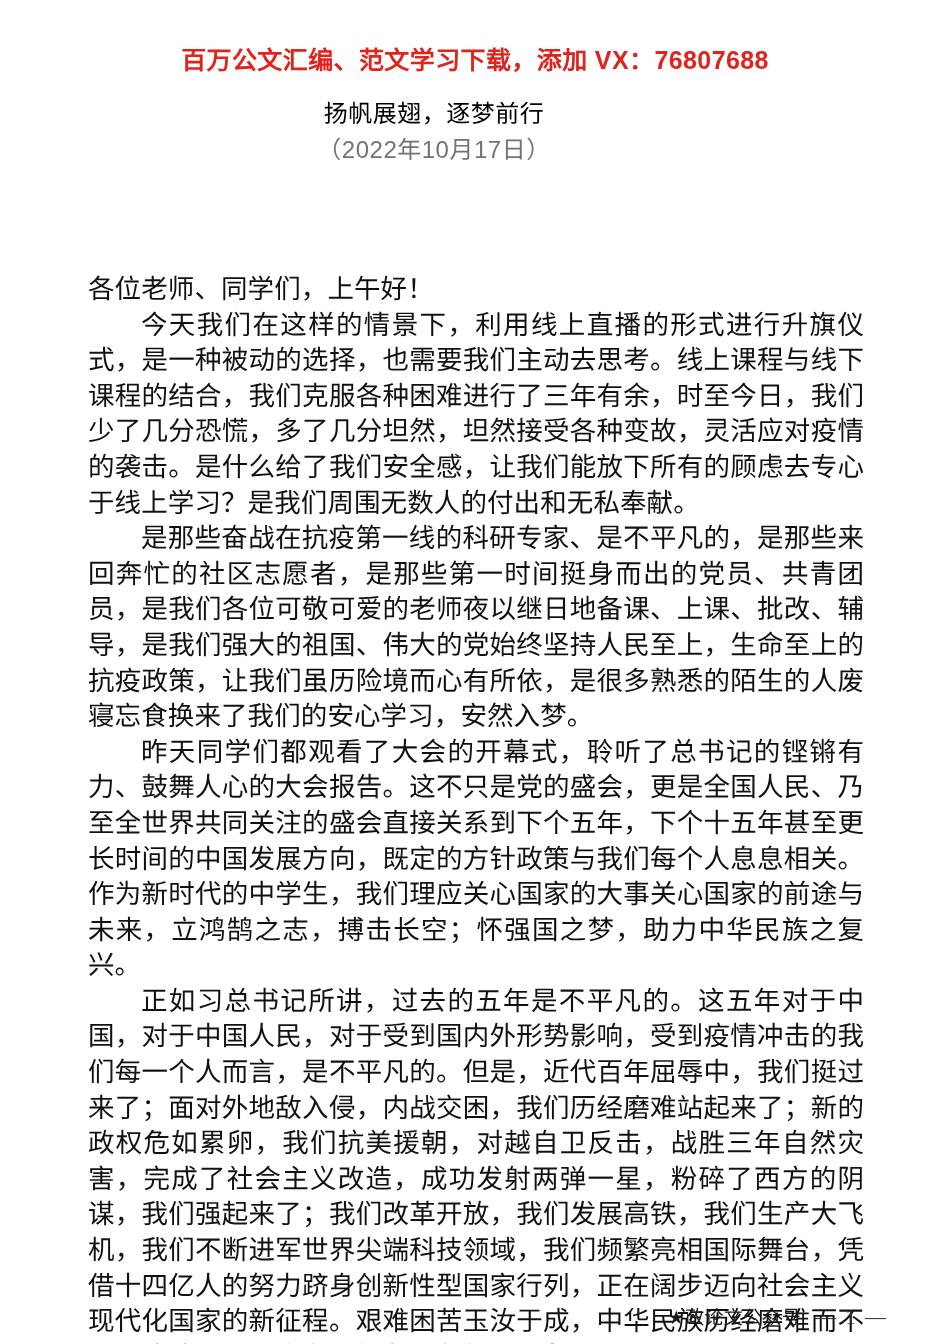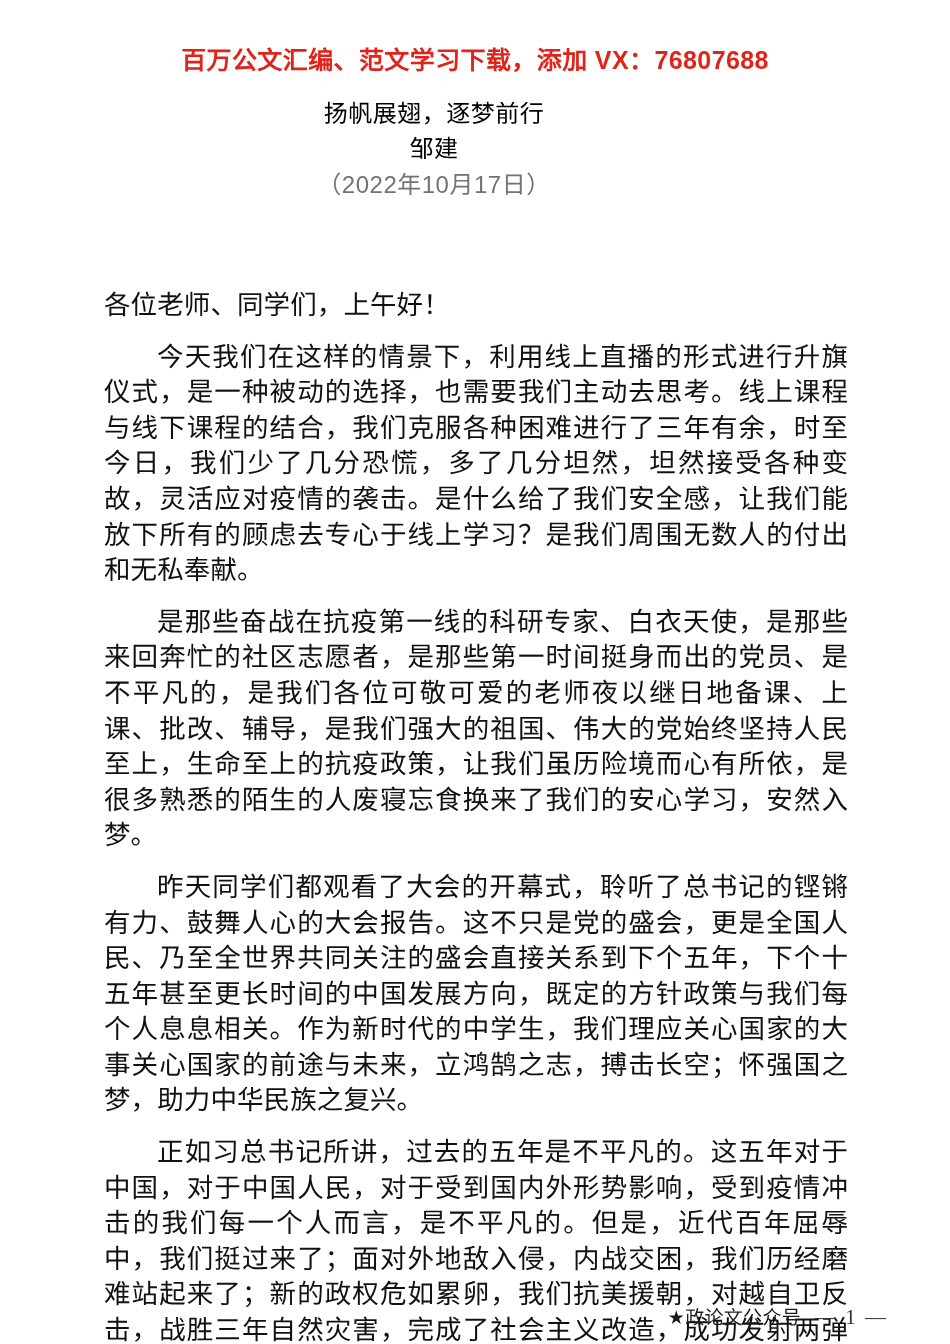--- a/index.html
+++ b/index.html
@@ -68,21 +68,21 @@
   .body-text {
     position: absolute;
     top: 272px;
     left: 88px;
     width: 776px;
   }
   .para {
     font-size: 26.5px;
     line-height: 35.6px;
     color: #111111;
-    margin: 16px;
+    margin: 0;
     text-align: justify;
     text-justify: inter-character;
     letter-spacing: 0.1px;
     word-break: break-all;
   }
   .para.indent {
     text-indent: 2em;
   }
   .para.last-clipped {
     
@@ -120,28 +120,27 @@
 </style>
 </head>
 <body>
 
 <div class="page">
 
   <div class="promo-header">百万公文汇编、范文学习下载，添加 VX：76807688</div>
 
   <div class="title-block">
     <div class="doc-title-line">扬帆展翅，逐梦前行</div>
-    <div class="doc-author">邹建</div>
     <div class="doc-date">（2022年10月17日）</div>
   </div>
 
   <div class="body-text">
     <p class="para">各位老师、同学们，上午好！</p>
     <p class="para indent">今天我们在这样的情景下，利用线上直播的形式进行升旗仪式，是一种被动的选择，也需要我们主动去思考。线上课程与线下课程的结合，我们克服各种困难进行了三年有余，时至今日，我们少了几分恐慌，多了几分坦然，坦然接受各种变故，灵活应对疫情的袭击。是什么给了我们安全感，让我们能放下所有的顾虑去专心于线上学习？是我们周围无数人的付出和无私奉献。</p>
-    <p class="para indent">是那些奋战在抗疫第一线的科研专家、白衣天使，是那些来回奔忙的社区志愿者，是那些第一时间挺身而出的党员、是不平凡的，是我们各位可敬可爱的老师夜以继日地备课、上课、批改、辅导，是我们强大的祖国、伟大的党始终坚持人民至上，生命至上的抗疫政策，让我们虽历险境而心有所依，是很多熟悉的陌生的人废寝忘食换来了我们的安心学习，安然入梦。</p>
+    <p class="para indent">是那些奋战在抗疫第一线的科研专家、是不平凡的，是那些来回奔忙的社区志愿者，是那些第一时间挺身而出的党员、共青团员，是我们各位可敬可爱的老师夜以继日地备课、上课、批改、辅导，是我们强大的祖国、伟大的党始终坚持人民至上，生命至上的抗疫政策，让我们虽历险境而心有所依，是很多熟悉的陌生的人废寝忘食换来了我们的安心学习，安然入梦。</p>
     <p class="para indent">昨天同学们都观看了大会的开幕式，聆听了总书记的铿锵有力、鼓舞人心的大会报告。这不只是党的盛会，更是全国人民、乃至全世界共同关注的盛会直接关系到下个五年，下个十五年甚至更长时间的中国发展方向，既定的方针政策与我们每个人息息相关。作为新时代的中学生，我们理应关心国家的大事关心国家的前途与未来，立鸿鹄之志，搏击长空；怀强国之梦，助力中华民族之复兴。</p>
     <p class="para indent last-clipped">正如习总书记所讲，过去的五年是不平凡的。这五年对于中国，对于中国人民，对于受到国内外形势影响，受到疫情冲击的我们每一个人而言，是不平凡的。但是，近代百年屈辱中，我们挺过来了；面对外地敌入侵，内战交困，我们历经磨难站起来了；新的政权危如累卵，我们抗美援朝，对越自卫反击，战胜三年自然灾害，完成了社会主义改造，成功发射两弹一星，粉碎了西方的阴谋，我们强起来了；我们改革开放，我们发展高铁，我们生产大飞机，我们不断进军世界尖端科技领域，我们频繁亮相国际舞台，凭借十四亿人的努力跻身创新性型国家行列，正在阔步迈向社会主义现代化国家的新征程。艰难困苦玉汝于成，中华民族历经磨难而不颓，冰消雪融再逢春，作为一名华夏儿女，</p>
   </div>
 
   <div class="footer">
     <div class="footer-inner">
       <span class="footer-brand">★政论文公众号</span>
       <span class="footer-pageno">— 1 —</span>
     </div>
   </div>

